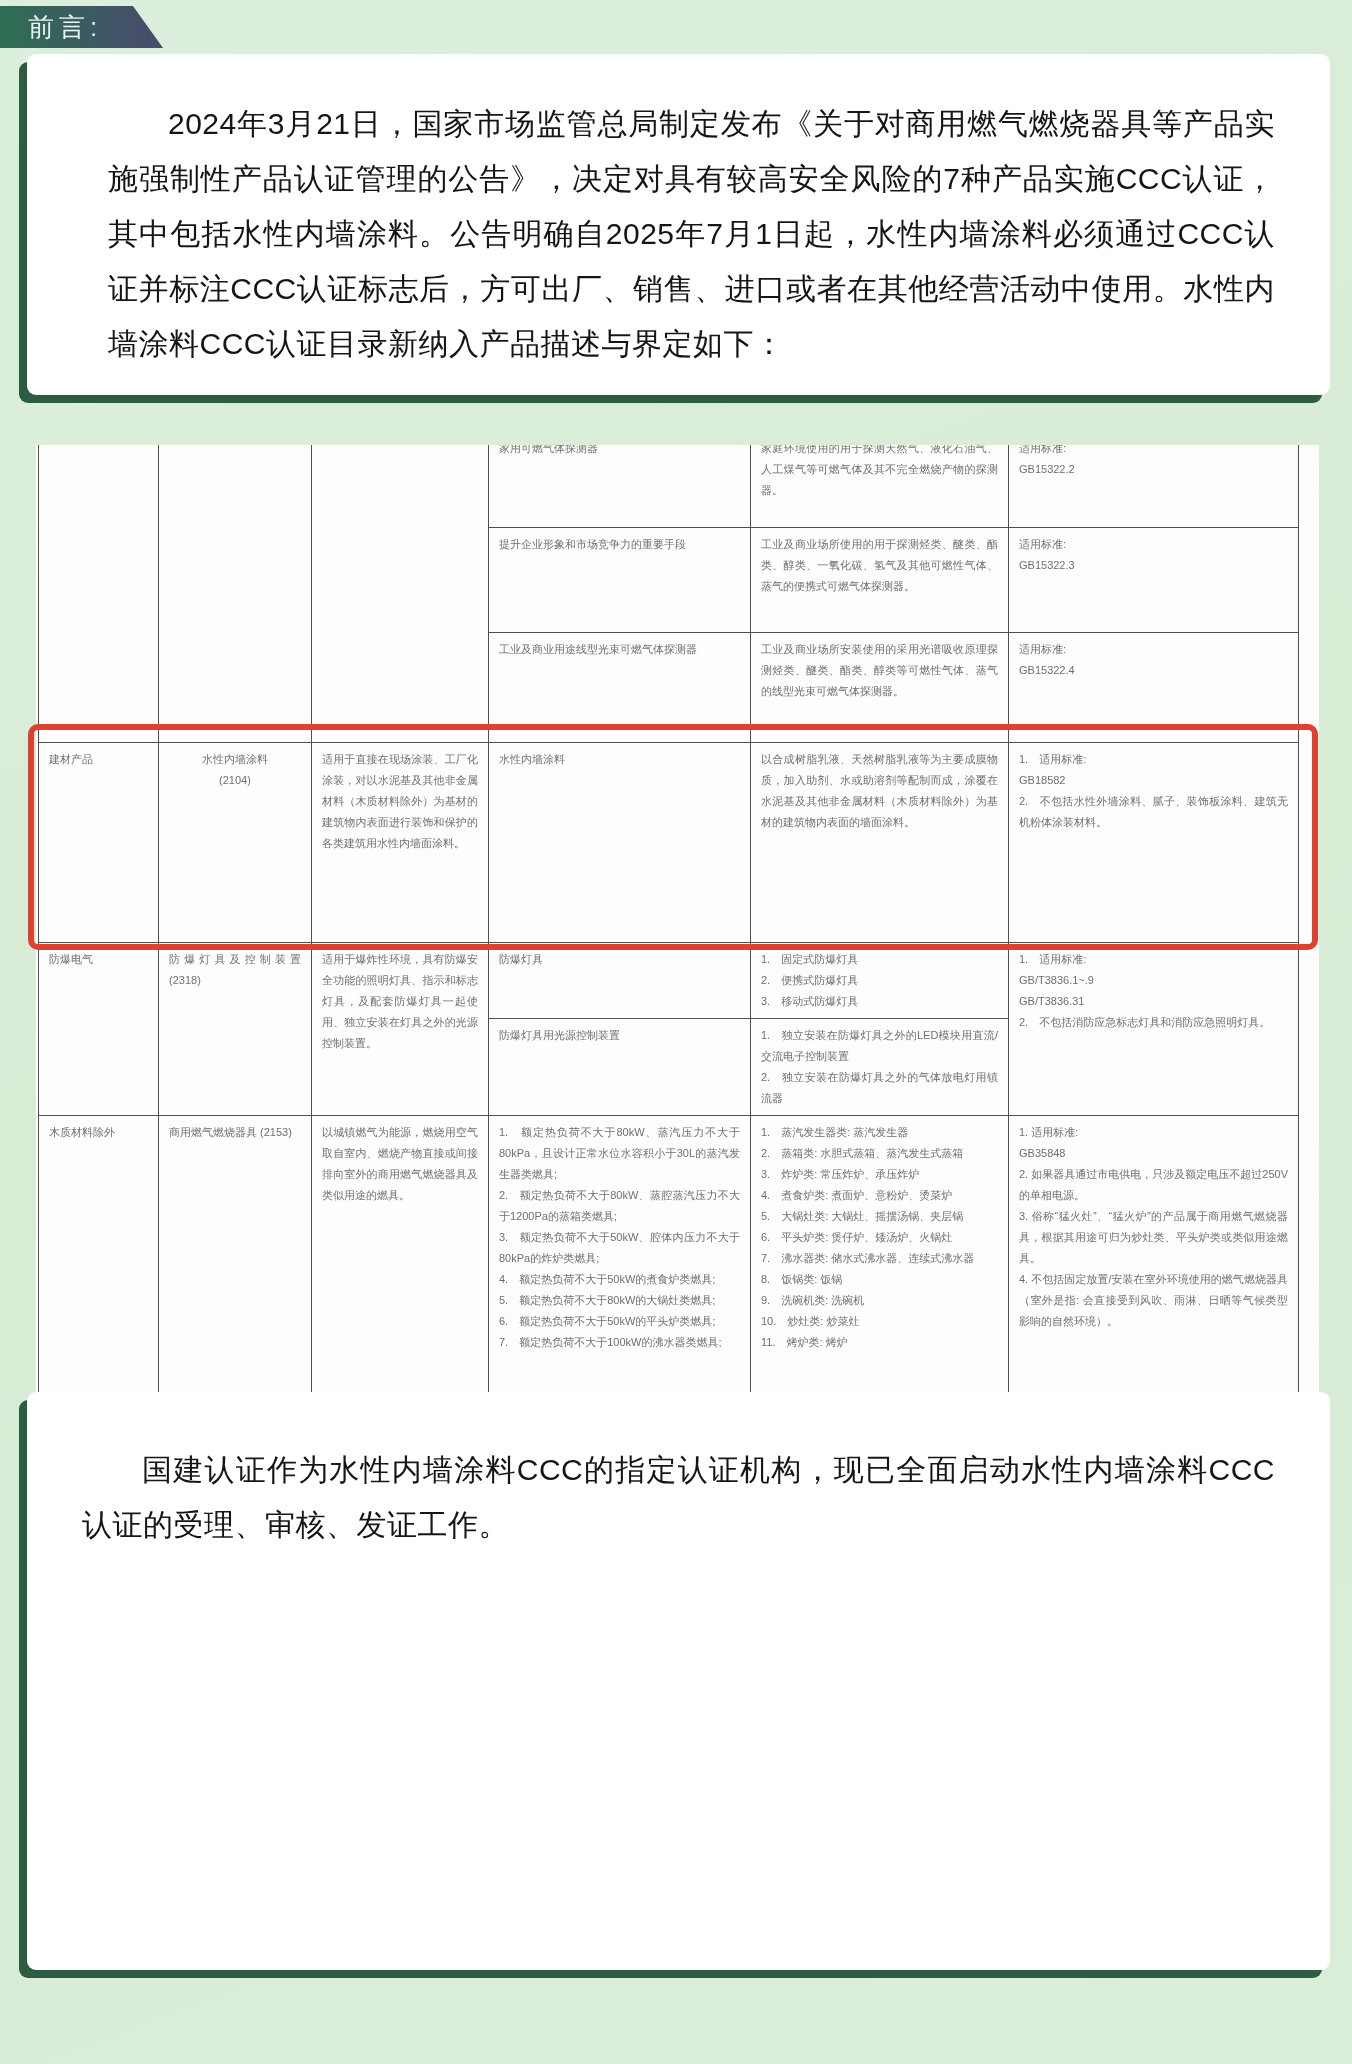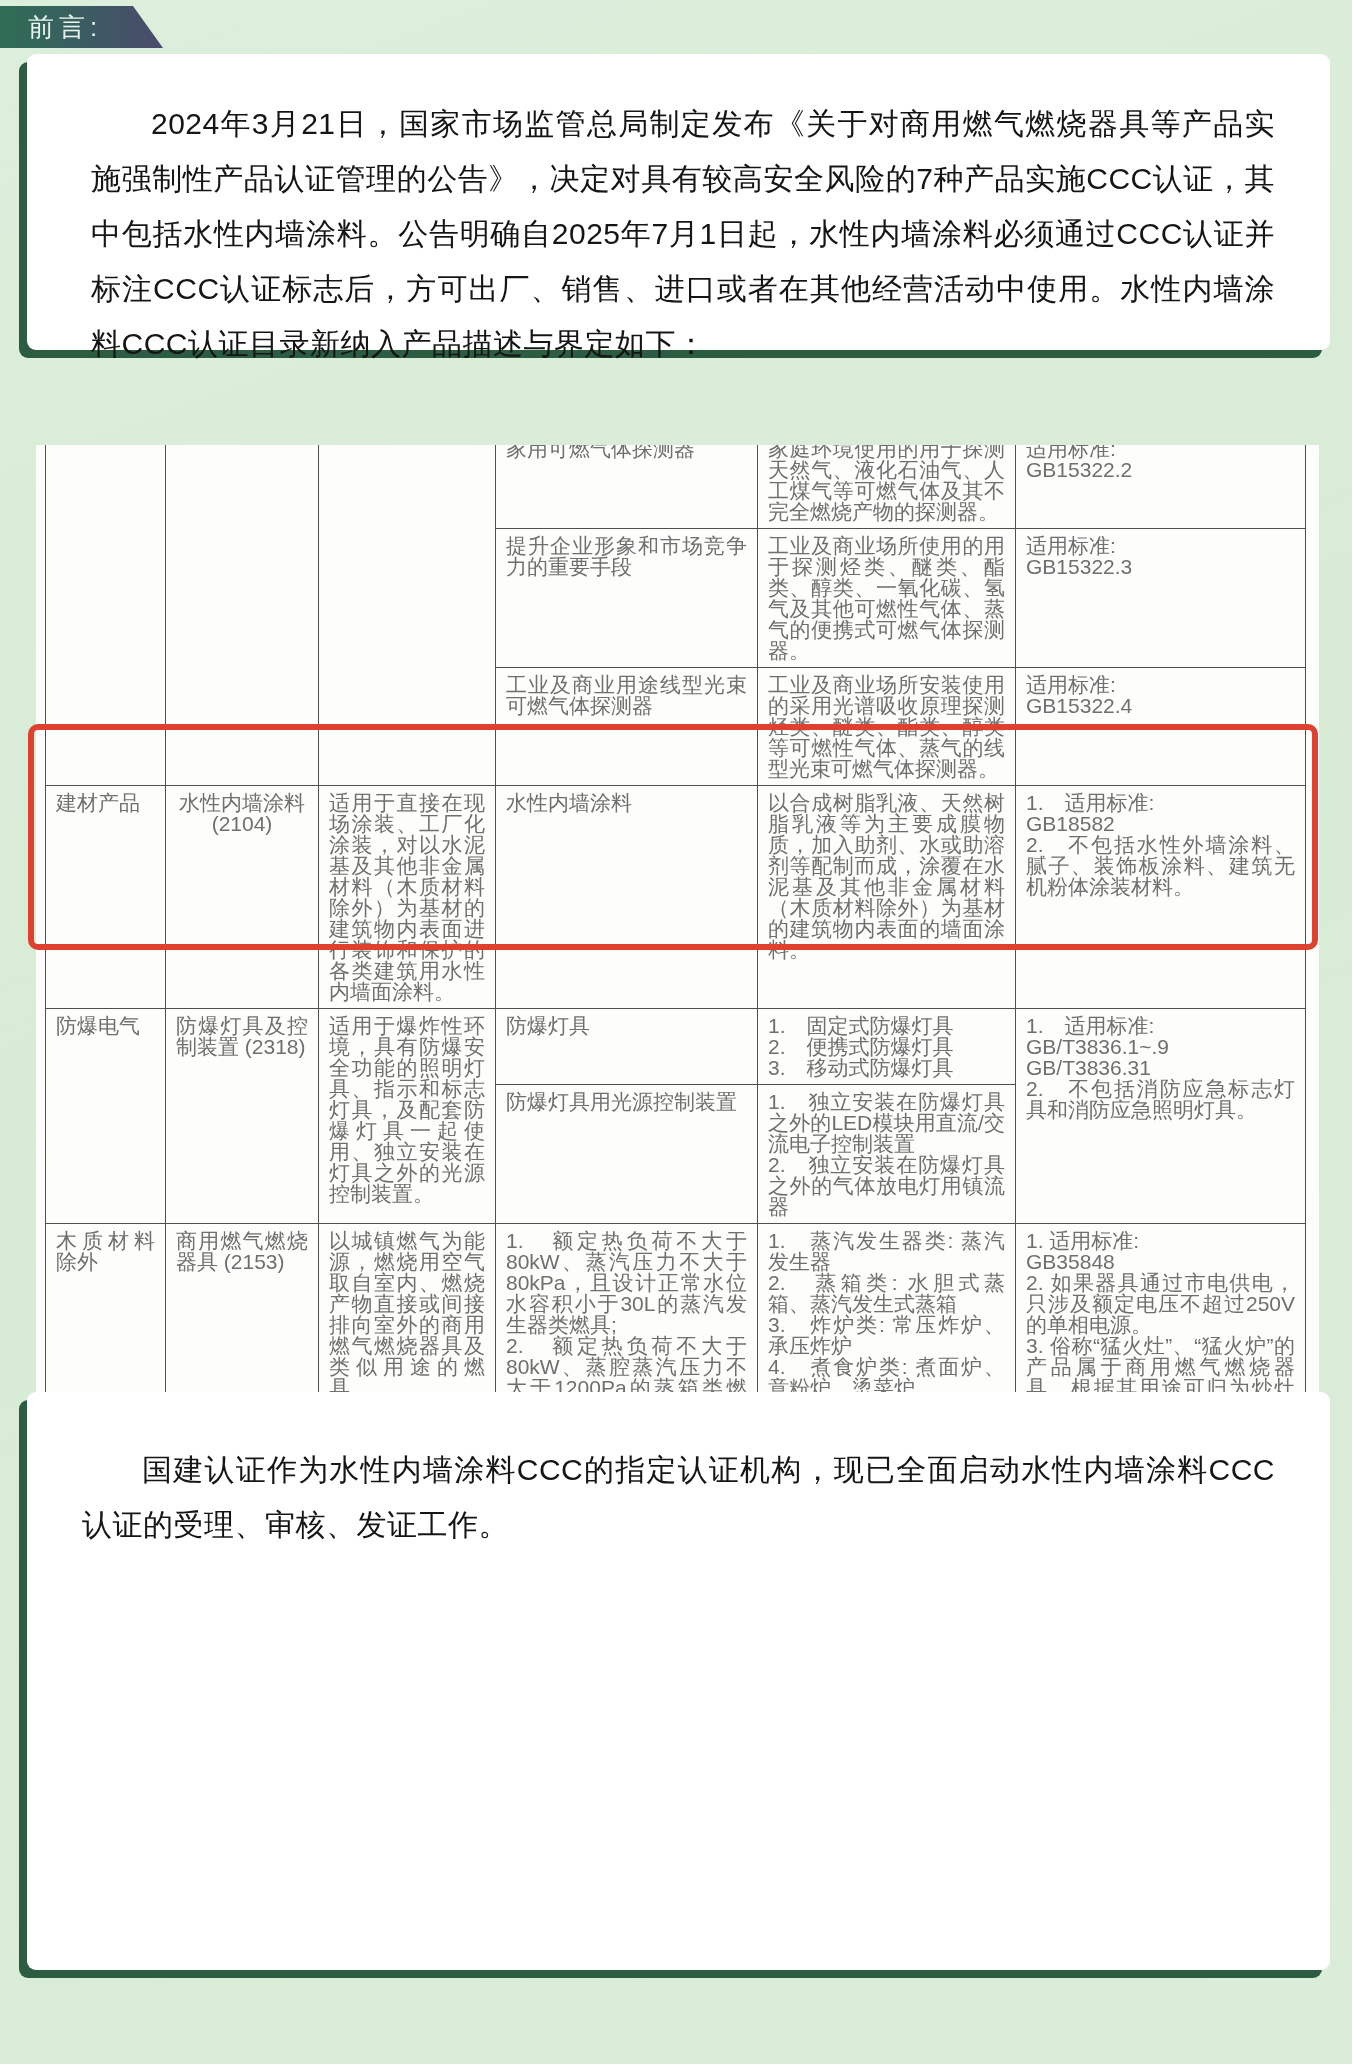--- a/index.html
+++ b/index.html
@@ -20,35 +20,35 @@
   .badge span{
     color:#eaf4ee;font-size:26px;letter-spacing:5px;padding-left:28px;
     font-weight:400;
   }
   
   .card{
     position:absolute;left:27px;width:1303px;background:#ffffff;
     border-radius:9px;box-shadow:-8px 8px 0 0 #2c5c41;
     box-sizing:border-box;
   }
-  .card1{top:54px;height:296px;padding:42px 55px 0 64px;}
+  .card1{top:54px;height:341px;padding:42px 55px 0 81px;}
   .card2{top:1392px;height:578px;padding:50px 55px 0 55px;}
   .body-text{
     margin:0;color:#151515;font-size:30px;line-height:55px;
     text-align:justify;text-indent:2em;letter-spacing:0.5px;
   }
   
   .scan{
     position:absolute;left:36px;top:445px;width:1283px;height:977px;
     background:#fdfdfb;overflow:hidden;
   }
   table.cat{
     border-collapse:collapse;table-layout:fixed;
-    width:1260px;margin-left:9px;margin-top:-14px;
-    color:#6f6f6f;font-size:21px;line-height:21px;
+    width:1260px;margin-left:2px;margin-top:-14px;
+    color:#6f6f6f;font-size:11px;line-height:21px;
   }
   table.cat td{
     border:1px solid #4f4f4f;vertical-align:top;
     padding:6px 10px;box-sizing:border-box;
     text-align:justify;
   }
   table.cat td.center{text-align:center;}
   .pre{white-space:pre-line;}
   tr.rA{height:96px;}
   tr.rB{height:105px;}

